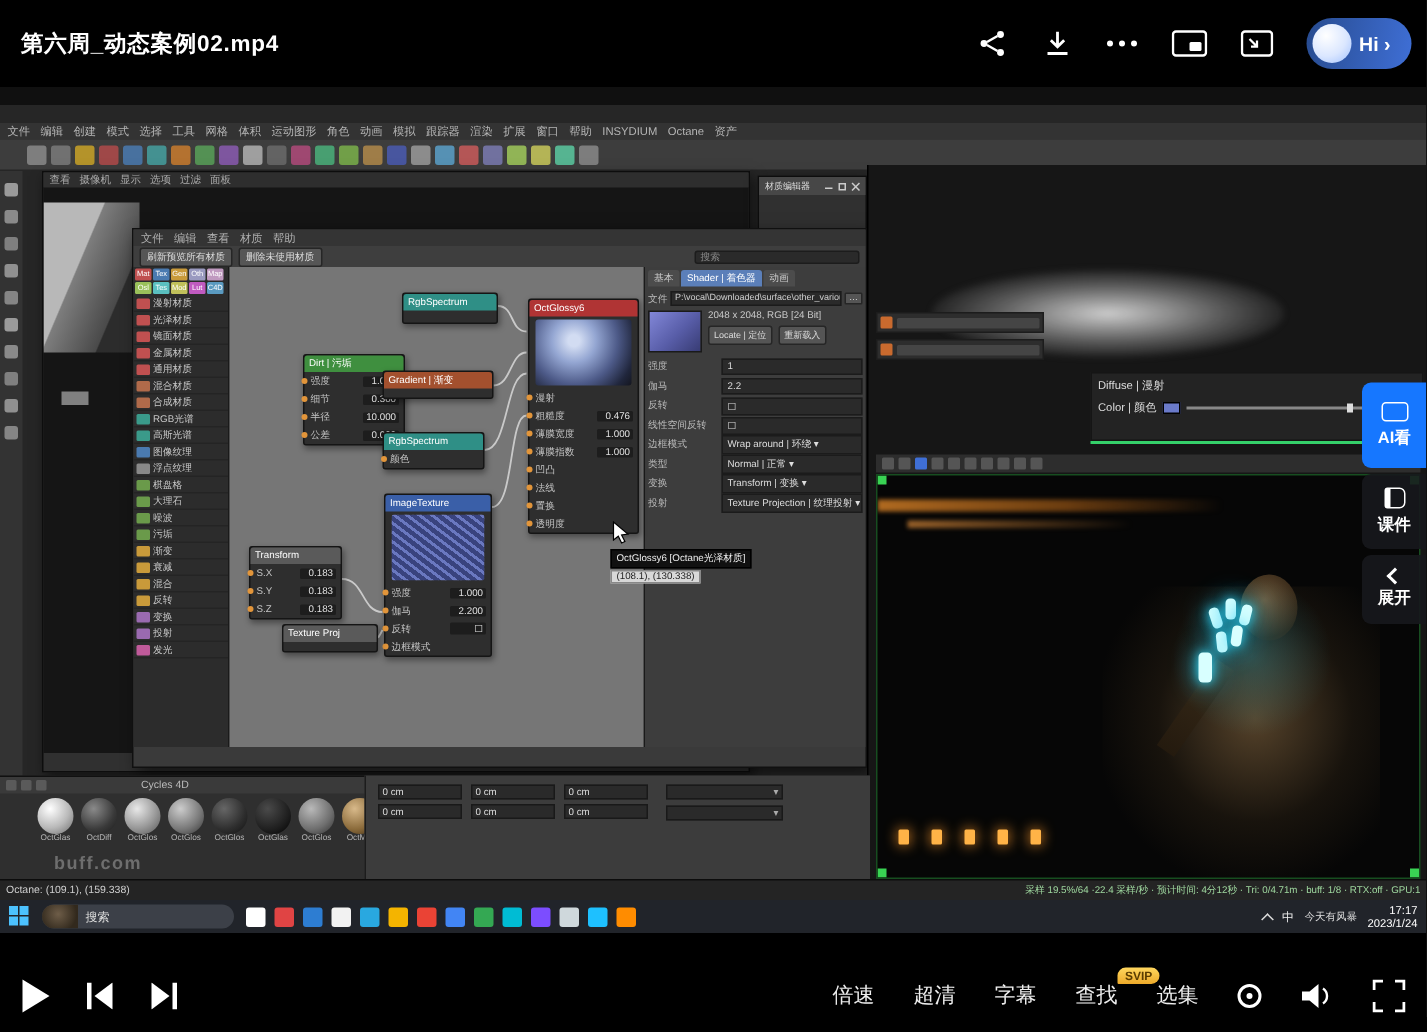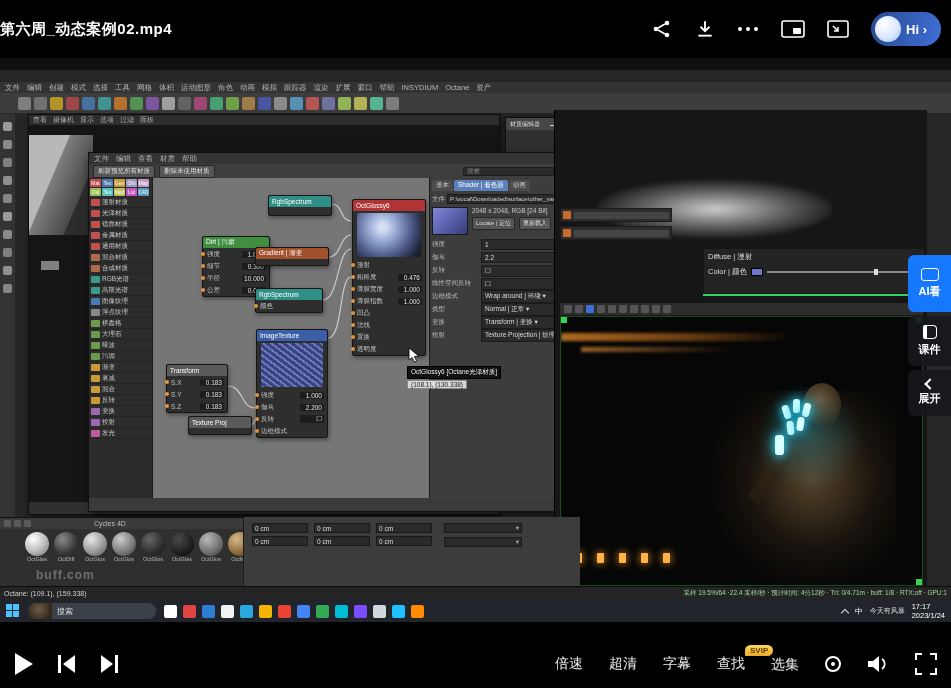--- a/index.html
+++ b/index.html
@@ -1,21 +1,21 @@
 <!DOCTYPE html>
 <html><head>
 <meta charset="utf-8">
 <style>
 *{margin:0;padding:0;box-sizing:border-box}
 body{background:#000;font-family:"Liberation Sans","DejaVu Sans",sans-serif}
 #stage{position:relative;width:951px;height:688px;background:#000;overflow:hidden;color:#ccc}
 .abs{position:absolute}
 
 .topbar{position:absolute;left:0;top:0;width:951px;height:58px;display:flex;align-items:center;background:#000;z-index:20}
-.vtitle{font-size:15px;color:#fff;font-weight:bold;letter-spacing:.5px}
+.vtitle{margin-left:14px;font-size:15px;color:#fff;font-weight:bold;letter-spacing:.5px}
 .top-icons{margin-left:auto;margin-right:10px;display:flex;align-items:center;gap:22px}
 .tico{display:flex;align-items:center;justify-content:center;cursor:pointer}
 .hi-pill{display:flex;align-items:center;gap:5px;background:linear-gradient(100deg,#274b8f,#3f6fd6);border-radius:17px;padding:4px 14px 4px 4px;cursor:pointer}
 .avatar{width:26px;height:26px;border-radius:50%;background:radial-gradient(circle at 35% 30%,#ffffff,#dbe7ff 55%,#9fc0ff)}
 .hi-pill span{color:#fff;font-size:13px;font-weight:bold}
 
 .video{position:absolute;left:0;top:58px;width:951px;height:564px;background:#101010;overflow:hidden;font-size:8px}
 .c4d-base{position:absolute;left:0;top:12px;width:951px;height:516px;background:#262626}
 .c4d-title{left:0;top:12px;width:951px;height:12px;background:#3a3a3a;display:flex;align-items:center;padding:0 4px;font-size:7.5px;color:#bdbdbd;gap:4px;overflow:hidden}
 .c4d-menu{left:0;top:24px;width:951px;height:11px;background:#333;display:flex;align-items:center;gap:7px;padding:0 5px;font-size:7.5px;color:#b5b5b5;overflow:hidden}
@@ -80,21 +80,21 @@
 .ifield{flex:1;background:#2a2a2a;border:1px solid #1b1b1b;color:#cfcfcf;font-size:6px;padding:1px 2px;white-space:nowrap;overflow:hidden}
 .ibtn{background:#555;border:1px solid #262626;color:#ddd;font-size:6px;padding:0 2px;border-radius:1px}
 .iprev{display:flex;gap:4px;margin:3px 0;align-items:flex-start}
 .ithumb{width:36px;height:28px;border:1px solid #1a1a1a;background:linear-gradient(135deg,#8287d8,#585da8 55%,#383c74);flex:none}
 .iinfo{font-size:6.5px;color:#c8c8c8;margin-bottom:3px}
 .ibtn2{background:#555;border:1px solid #262626;color:#ddd;font-size:6px;padding:1px 3px;border-radius:2px;font-family:inherit;margin-right:2px;cursor:pointer}
 .irow{display:flex;align-items:center;gap:3px;height:13px}
 .irow label{width:46px;font-size:6.5px;color:#bbb;flex:none;white-space:nowrap;overflow:hidden}
 .irow .ival{flex:1;background:#2a2a2a;border:1px solid #1b1b1b;color:#ddd;font-size:6.5px;padding:1px 3px;white-space:nowrap;overflow:hidden}
 
-#rightarea{left:554px;top:52px;width:373px;height:476px;background:#161616;border-left:1px solid #000}
+#rightarea{left:578px;top:52px;width:373px;height:476px;background:#161616;border-left:1px solid #000}
 .fuzz{position:absolute;left:42px;top:70px;width:235px;height:58px;background:radial-gradient(ellipse at 50% 50%,rgba(215,215,215,.95),rgba(150,150,150,.55) 45%,rgba(80,80,80,.25) 70%,transparent 85%);filter:blur(2px);border-radius:50%}
 .objrow{position:absolute;width:112px;height:14px;background:#2d2d2d;border:1px solid #1c1c1c;display:flex;align-items:center;gap:3px;padding:0 2px}
 .objrow i{width:8px;height:8px;background:#c96a2e;border-radius:1px}
 .objrow em{flex:1;height:7px;background:#454545;border-radius:1px}
 .attr{position:absolute;left:148px;top:138px;width:222px;height:46px;background:#232323;border:1px solid #151515;padding:3px 4px;font-size:7.5px;color:#ddd}
 .crow{display:flex;align-items:center;gap:4px;margin-top:5px}
 .swatch{width:12px;height:8px;background:#6a7ac9;border:1px solid #000}
 .slider{flex:1;height:2px;background:#888;position:relative}
 .slider i{position:absolute;left:70%;top:-2px;width:4px;height:6px;background:#ddd}
 .timeline{position:absolute;left:148px;top:184px;width:220px;height:2px;background:#35d06a}
@@ -134,21 +134,21 @@
 .start i{background:#4cc2ff}
 .tsearch{width:128px;height:16px;background:#3c4048;border-radius:9px;display:flex;align-items:center;overflow:hidden;cursor:pointer}
 .simg{width:24px;height:16px;background:radial-gradient(circle at 45% 40%,#6e5d48,#32291d 75%);flex:none}
 .tsearch span{font-size:8px;color:#ddd;margin-left:5px}
 .ticons{display:flex;gap:6px;align-items:center}
 .tbi{width:13px;height:13px;border-radius:2px;display:block;cursor:pointer}
 .tray{margin-left:auto;display:flex;align-items:center;gap:7px}
 .caret{width:6px;height:6px;border-left:1.5px solid #ddd;border-top:1.5px solid #ddd;transform:rotate(45deg);margin-top:3px}
 .ime{font-size:8px;color:#eee}
 .weather{font-size:7px;color:#ddd}
-.clock{font-size:7.5px;color:#fff;line-height:9px}
+.clock{text-align:right;font-size:7.5px;color:#fff;line-height:9px}
 
 .sidebtn{left:908px;width:43px;border-radius:6px 0 0 6px;display:flex;flex-direction:column;align-items:center;justify-content:center;gap:3px;color:#fff;z-index:5;position:absolute;cursor:pointer}
 .sidebtn span{font-size:11px;font-weight:bold}
 .ai{background:#1677ff}
 .dk{background:rgba(23,24,28,.92)}
 .ai-icon{width:18px;height:13px;border:1.5px solid #fff;border-radius:3px}
 .book-icon{width:14px;height:14px;border:1.5px solid #fff;border-radius:2px 4px 4px 2px;border-left-width:4px}
 .chev{width:8px;height:8px;border-left:2px solid #fff;border-bottom:2px solid #fff;transform:rotate(45deg)}
 
 .progressrow{position:absolute;left:0;top:622px;width:951px;height:18px;background:#000;display:flex;align-items:center;gap:6px;padding:0 4px;z-index:20}

